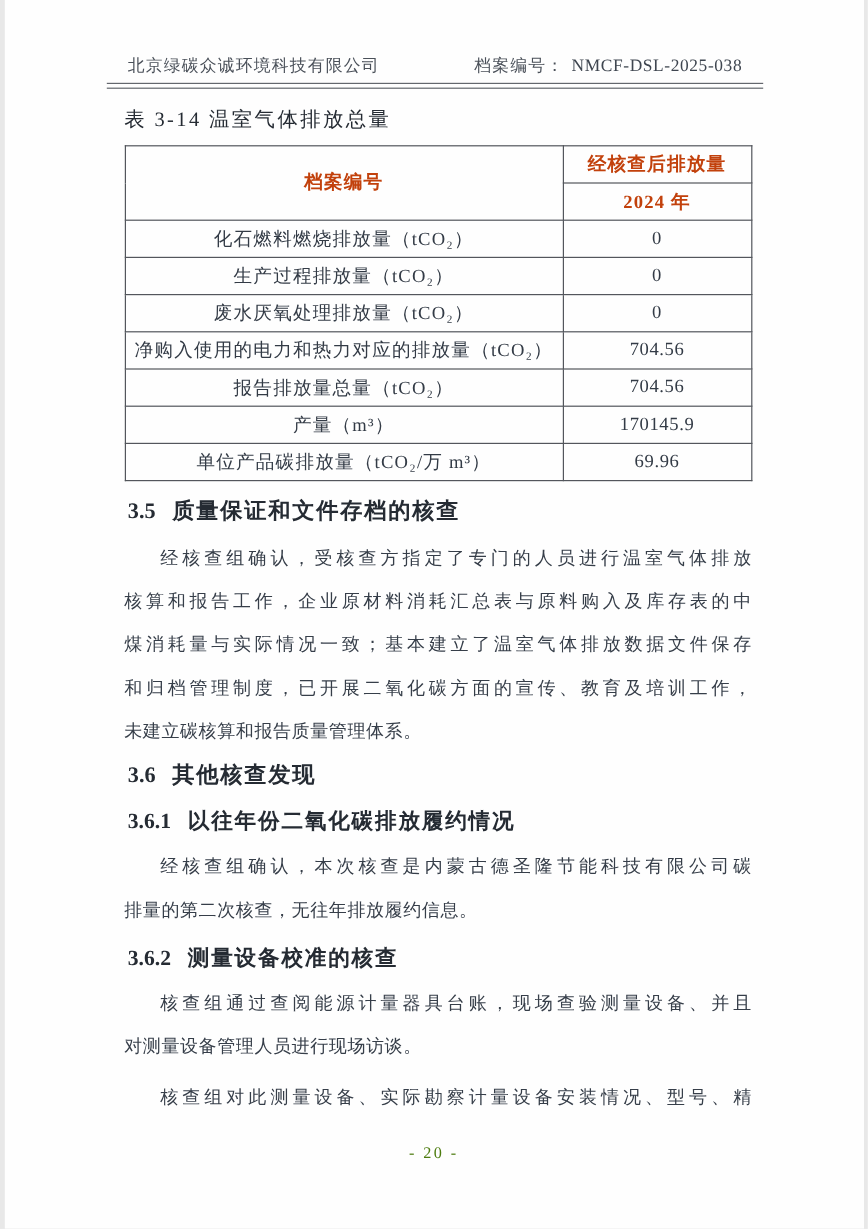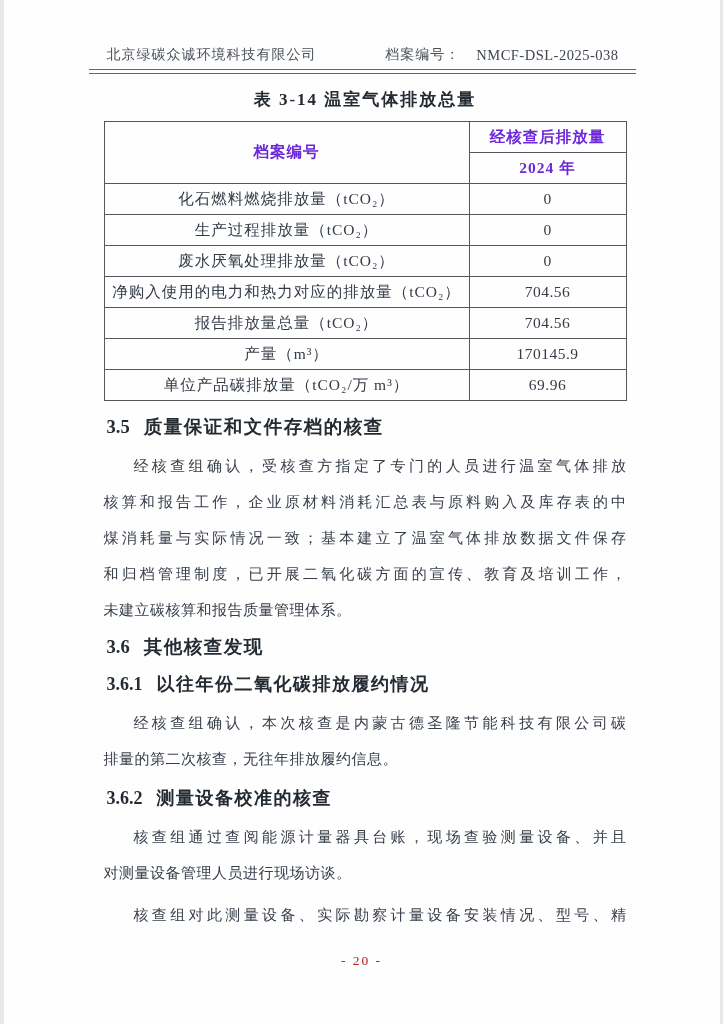--- a/index.html
+++ b/index.html
@@ -14,43 +14,43 @@
     color:#333b46;
     overflow:hidden;
   }
   
   .hdr{margin:0 84px 0 85px;}
   .hdr-row{
     display:flex;justify-content:space-between;align-items:baseline;
     padding:0 17px 0 18px;
     font-size:14px;letter-spacing:1px;color:#4a5059;
   }
-  .hdr-right{display:flex;gap:16px;align-items:center;}
+  .hdr-right{display:flex;gap:6px;align-items:center;}
   .hdr-right .no{letter-spacing:0.5px;font-size:14.5px;color:#3f4650;}
   .hdr-rule{margin-top:5px;height:3px;border-top:1px solid #63676d;border-bottom:1px solid #63676d;}
   
   .main{margin:0 100px;width:523px;}
   .tbl-title{
-    margin:14px 0 0 0;text-align:center;
-    font-size:17px;font-weight:bold;color:#252b33;
+    margin:14px 0 0 0;
+    font-size:17px;font-weight:normal;color:#252b33;
     letter-spacing:2px;line-height:24px;
   }
   
   table.emissions{
     margin-top:9px;width:522px;
     border-collapse:collapse;table-layout:fixed;
   }
   table.emissions td{
     border:1px solid #53565c;
     text-align:center;vertical-align:middle;
     font-size:15.5px;letter-spacing:1px;color:#333b46;
     height:30px;padding:0 4px;
   }
   table.emissions td.val{letter-spacing:0.5px;}
-  table.emissions td.hd{font-weight:bold;color:#6d28d9;}
+  table.emissions td.hd{font-weight:bold;color:#c2410c;}
   col.c-label{width:365px;}
   col.c-value{width:157px;}
   
   .h2{
     margin:13px 0 0 3px;display:flex;align-items:baseline;
     font-size:18.5px;font-weight:bold;color:#252b33;
     letter-spacing:1.5px;line-height:26px;
   }
   .h3{
     margin:12px 0 0 3px;display:flex;align-items:baseline;
@@ -60,21 +60,21 @@
   .h2 .num,.h3 .num{margin-right:14px;letter-spacing:0;}
   
   .para{margin:8px 0 0 0;font-size:15px;line-height:36px;color:#363e49;}
   .para.m6{margin-top:6px;}
   .pline{text-align:justify;text-align-last:justify;letter-spacing:0.5px;}
   .pline.first{text-indent:2em;}
   .pline.last{text-align-last:left;}
   
   .pg-footer{
     position:absolute;left:0;right:0;bottom:55px;
-    text-align:center;font-size:13.5px;color:#b91c1c;letter-spacing:2px;
+    text-align:center;font-size:13.5px;color:#4d7c0f;letter-spacing:2px;
   }
 </style>
 </head>
 <body>
 
 <div class="page">
 
   <div class="hdr">
     <div class="hdr-row">
       <span>北京绿碳众诚环境科技有限公司</span>

